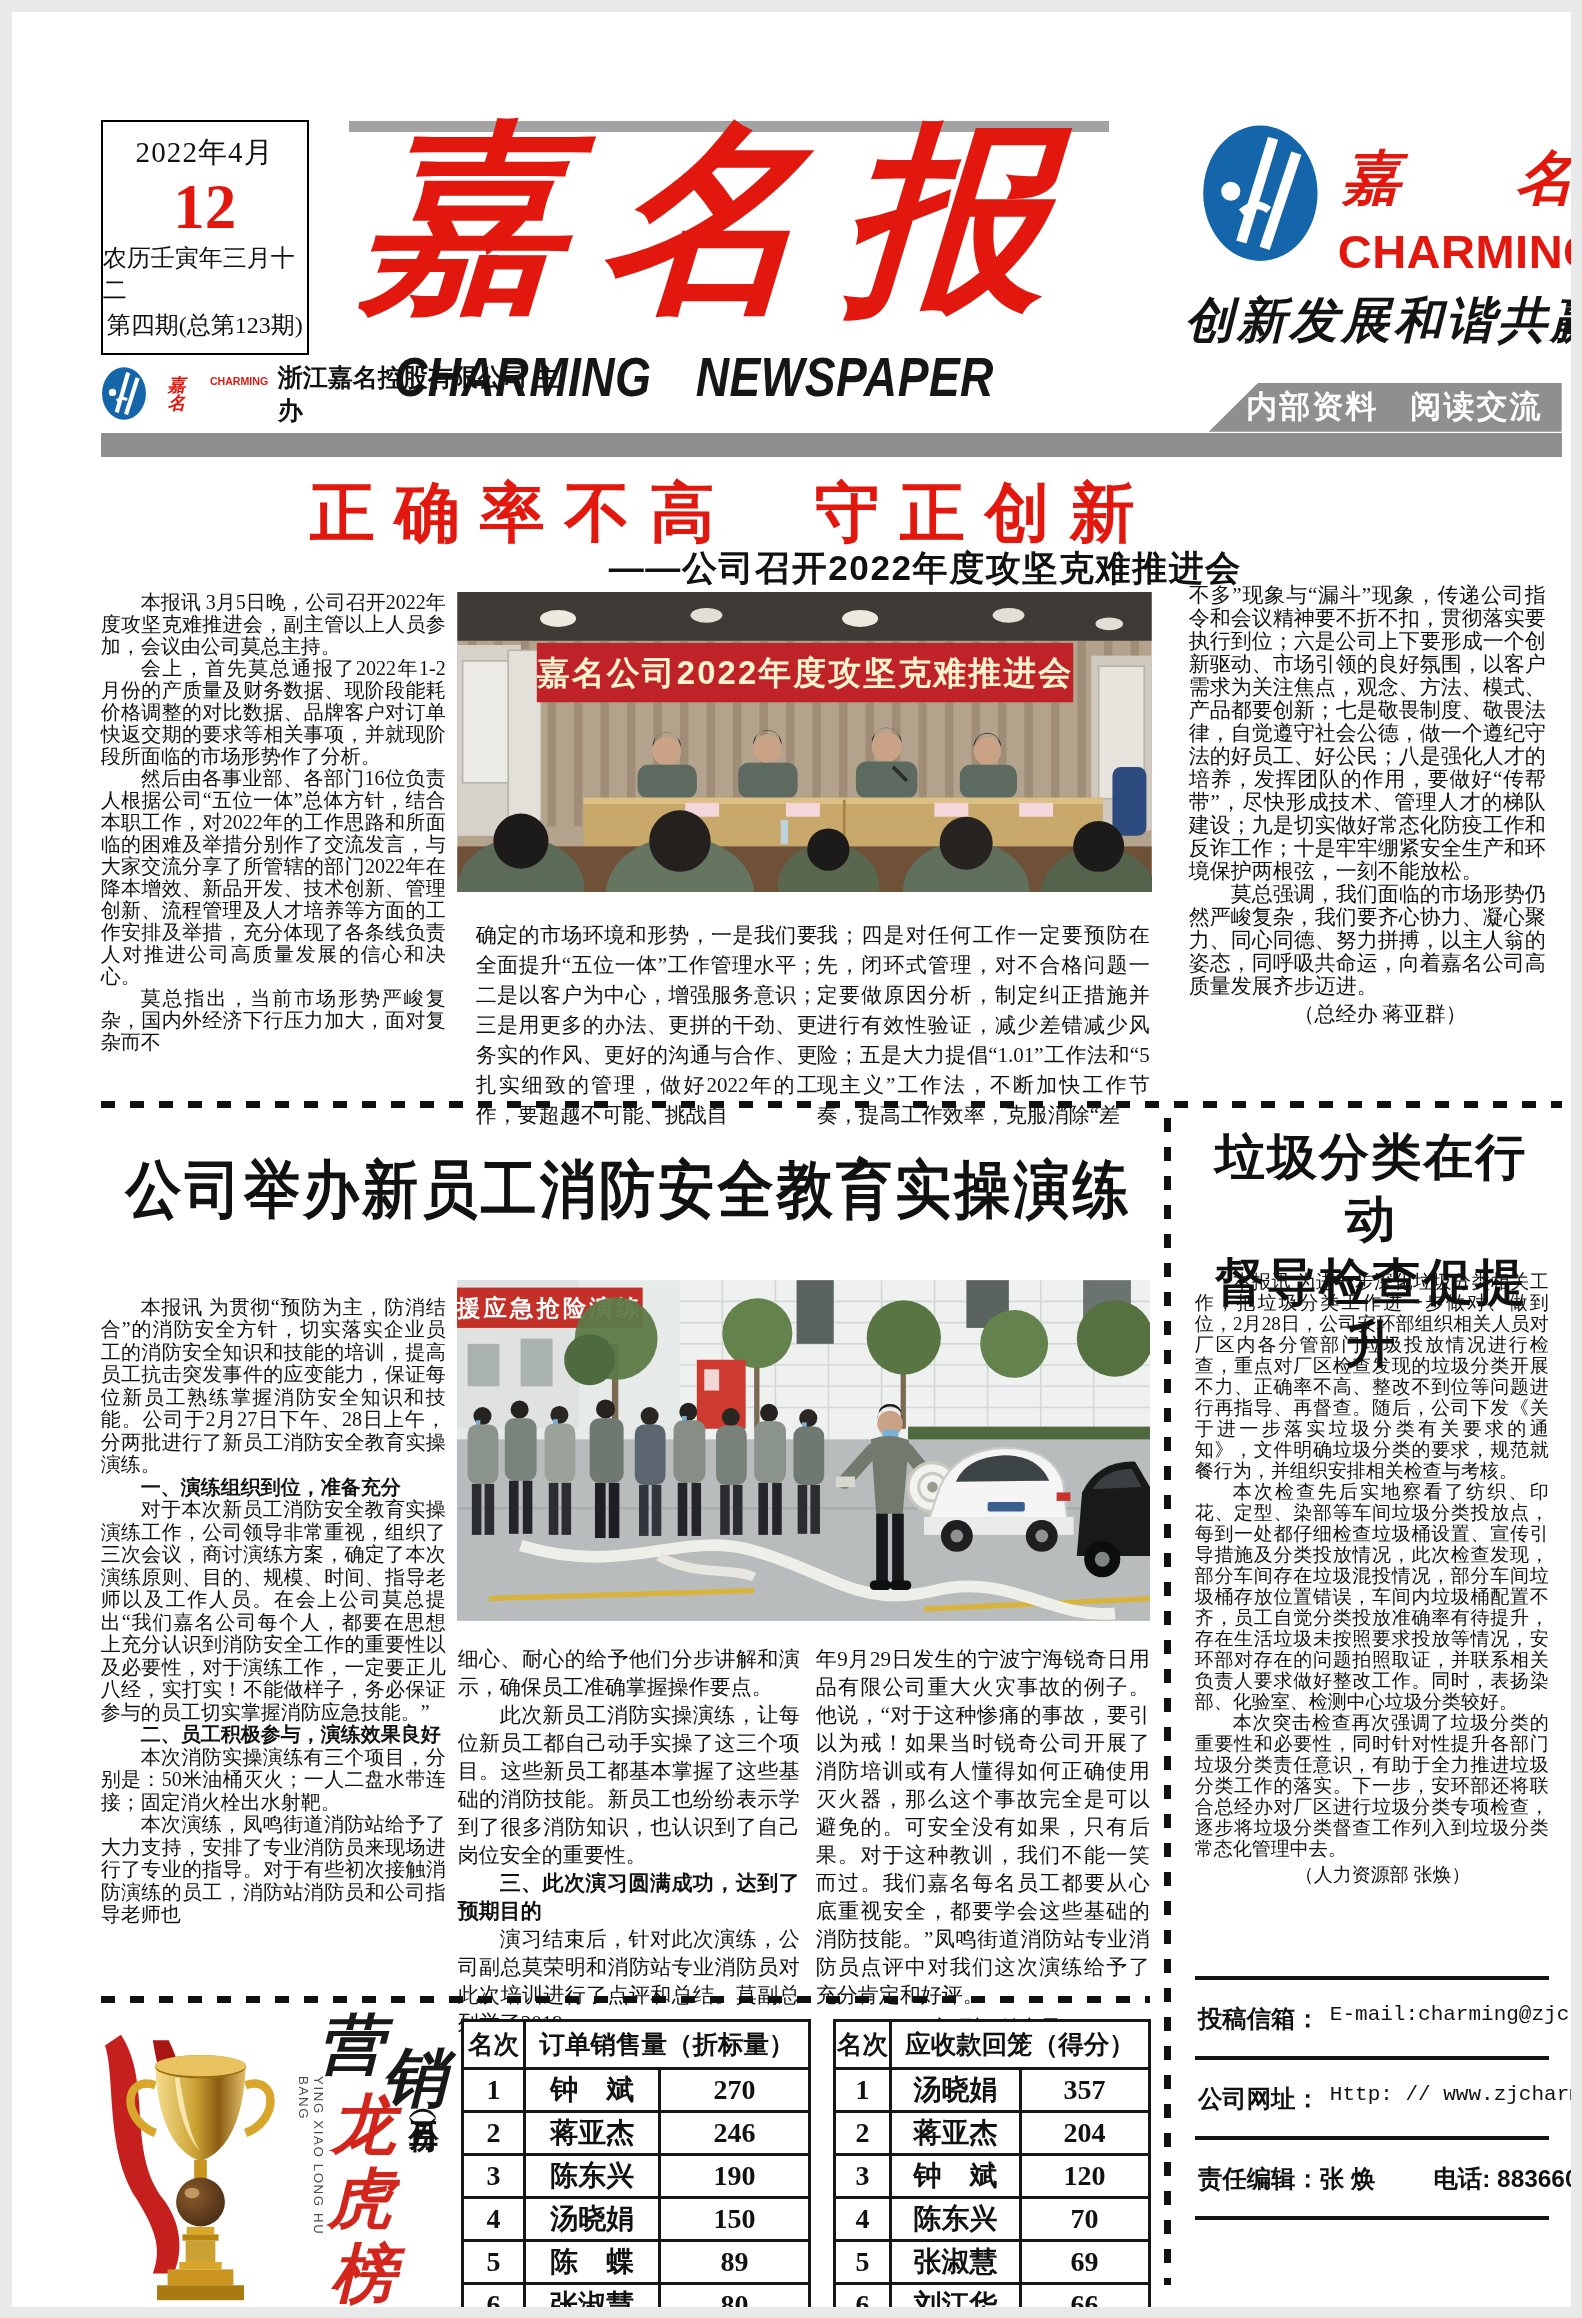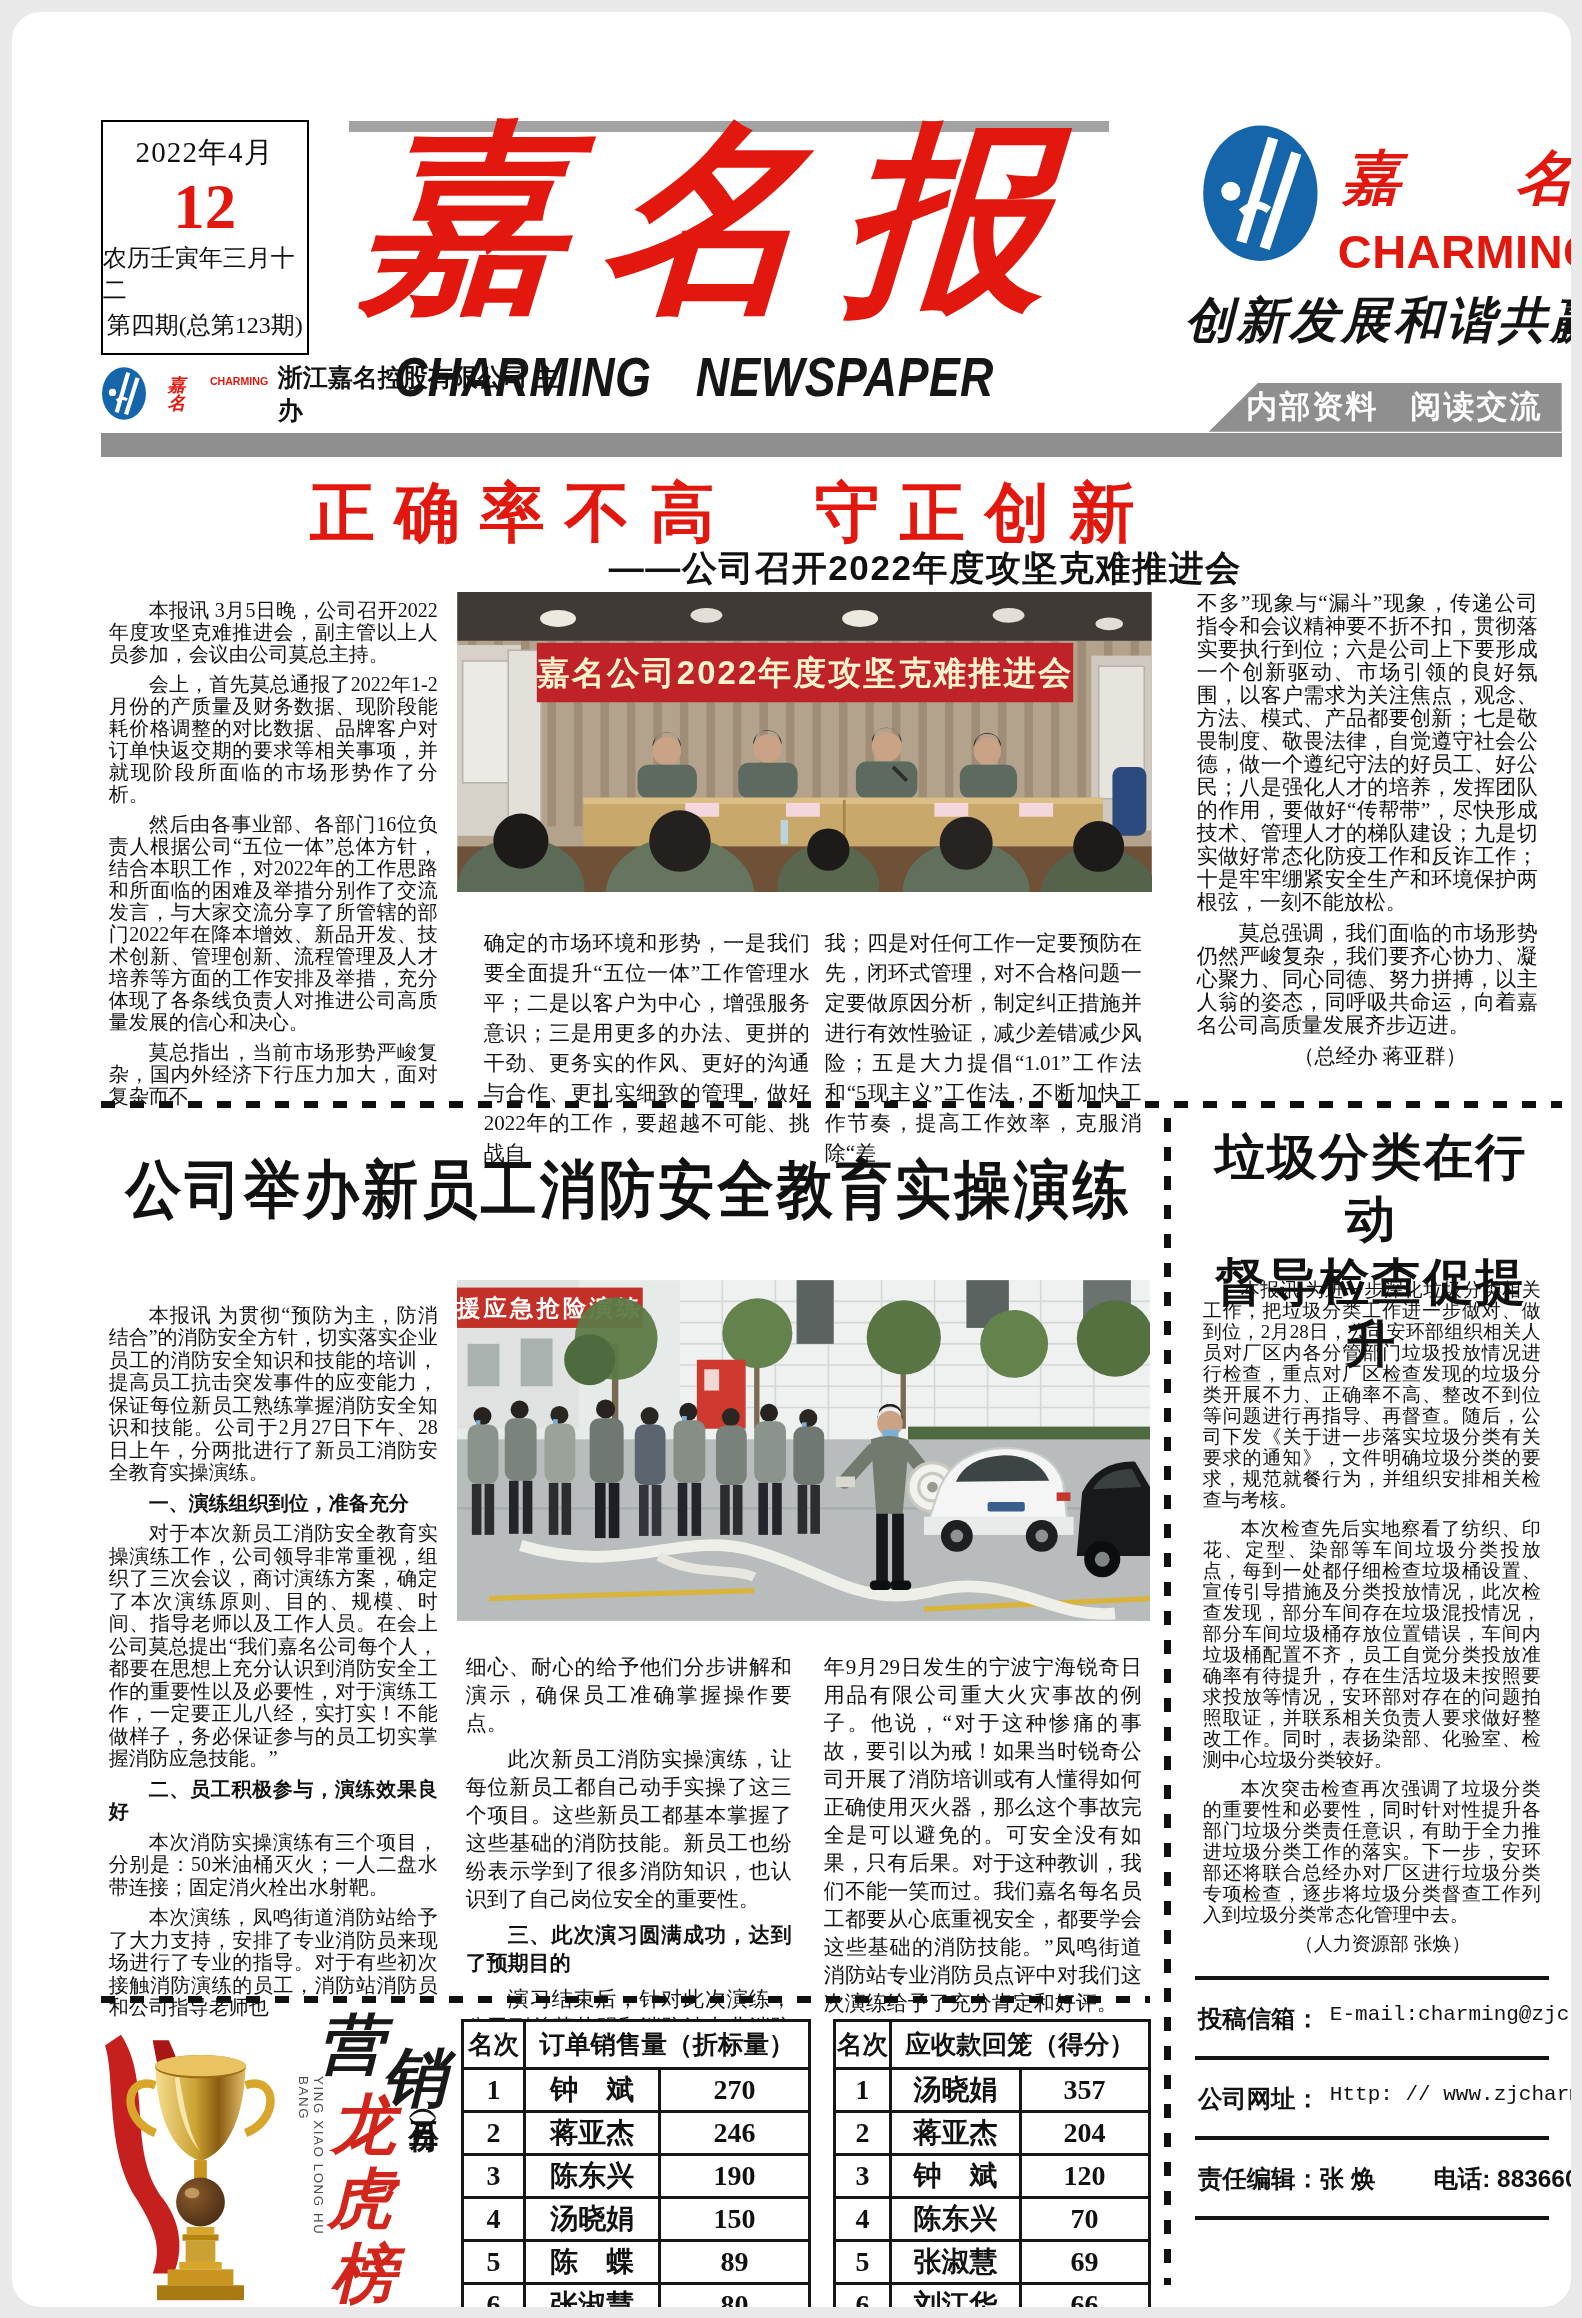--- a/index.html
+++ b/index.html
@@ -1,17 +1,17 @@
 <!DOCTYPE html>
 <html style="font-size:8.5px"><head>
 <meta charset="utf-8">
 <style>
   html,body{margin:0;padding:0;}
   body{width:1583px;height:2319px;background:#e9e9e9;font-family:"Liberation Serif","DejaVu Serif",serif;color:#111;}
-  #page{position:absolute;left:11.7px;top:11.7px;width:1559px;height:2295px;background:#ffffff;overflow:hidden;border-radius:28px;}
+  #page{position:absolute;left:11.7px;top:11.7px;width:1559px;height:2295px;background:#ffffff;overflow:hidden;}
   .abs{position:absolute;}
   
   .date-box{left:89px;top:108px;width:208px;height:235px;border:2.7px solid #000;display:flex;flex-direction:column;align-items:center;justify-content:space-around;padding:9.6px 0;box-sizing:border-box;background:#fff;}
   .date-ym{font-size:29px;letter-spacing:1.1px;}
   .date-day{font-size:63px;font-weight:bold;color:#e2180e;line-height:1;}
   .date-lunar{font-size:24px;}
   .date-issue{font-size:24px;}
   .top-strip{left:337px;top:109px;width:760px;height:11.7px;background:#a3a3a3;}
   .paper-title{left:313px;top:64px;width:796px;height:287px;display:flex;justify-content:center;align-items:center;font-size:204px;font-weight:bold;font-style:italic;color:#e2180e;letter-spacing:37px;font-family:"Liberation Serif","DejaVu Serif",serif;transform:skewX(-3deg);line-height:1;}
   .paper-title-en{left:382px;top:333px;width:796px;font-size:55px;font-weight:900;font-style:italic;font-family:"Liberation Sans","DejaVu Sans",sans-serif;letter-spacing:0.5px;word-spacing:37px;transform:scaleX(.84);transform-origin:left center;white-space:nowrap;color:#161616;}
@@ -27,21 +27,21 @@
   .corp-slogan{left:1173px;top:276px;width:382px;font-size:49px;font-weight:bold;font-style:italic;letter-spacing:3.2px;white-space:nowrap;color:#141414;}
   .note-banner{left:1197px;top:371px;width:353px;height:49px;background:#8f8f8f;clip-path:polygon(14% 0,100% 0,100% 100%,0 100%);display:flex;align-items:center;justify-content:flex-end;padding-right:19px;box-sizing:border-box;}
   .note-banner span{color:#fff;font-size:31px;font-weight:bold;font-family:"Liberation Sans","DejaVu Sans",sans-serif;letter-spacing:2.1px;word-spacing:21px;white-space:nowrap;}
   .gray-bar{left:89px;top:421px;width:1461px;height:24.4px;background:#8f8f8f;}
   
   .a1-headline{left:89px;top:457px;width:1263px;text-align:center;font-size:65px;font-weight:900;font-family:"Liberation Sans","DejaVu Sans",sans-serif;color:#e2180e;letter-spacing:20px;white-space:nowrap;}
   .a1-headline .gap{display:inline-block;width:80px;}
   .a1-subhead{left:597px;top:533px;width:796px;font-size:35px;font-weight:bold;font-family:"Liberation Sans","DejaVu Sans",sans-serif;letter-spacing:1.6px;white-space:nowrap;}
   
   .col{position:absolute;text-align:justify;}
-  .para{margin:8px;text-indent:2em;}
+  .para{margin:0;text-indent:2em;}
   .cont{text-indent:0;}
   .subhd{font-weight:bold;font-family:"Liberation Sans","DejaVu Sans",sans-serif;}
   .byline{text-align:center;margin-top:5.3px;padding-right:16px;}
   .a1-col1{left:89px;top:579px;width:345px;font-size:20px;line-height:22px;}
   .a1-col2{left:464px;top:908px;width:342px;font-size:21px;line-height:30px;}
   .a1-col3{left:805px;top:908px;width:333px;font-size:21px;line-height:30px;}
   .a1-col4{left:1177px;top:572px;width:357px;font-size:21px;line-height:23px;}
   .a2-col1{left:89px;top:1284px;width:345px;font-size:20px;line-height:22.5px;}
   .a2-col2{left:446px;top:1633px;width:342px;font-size:21px;line-height:28px;}
   .a2-col3{left:804px;top:1633px;width:334px;font-size:21px;line-height:28px;}

